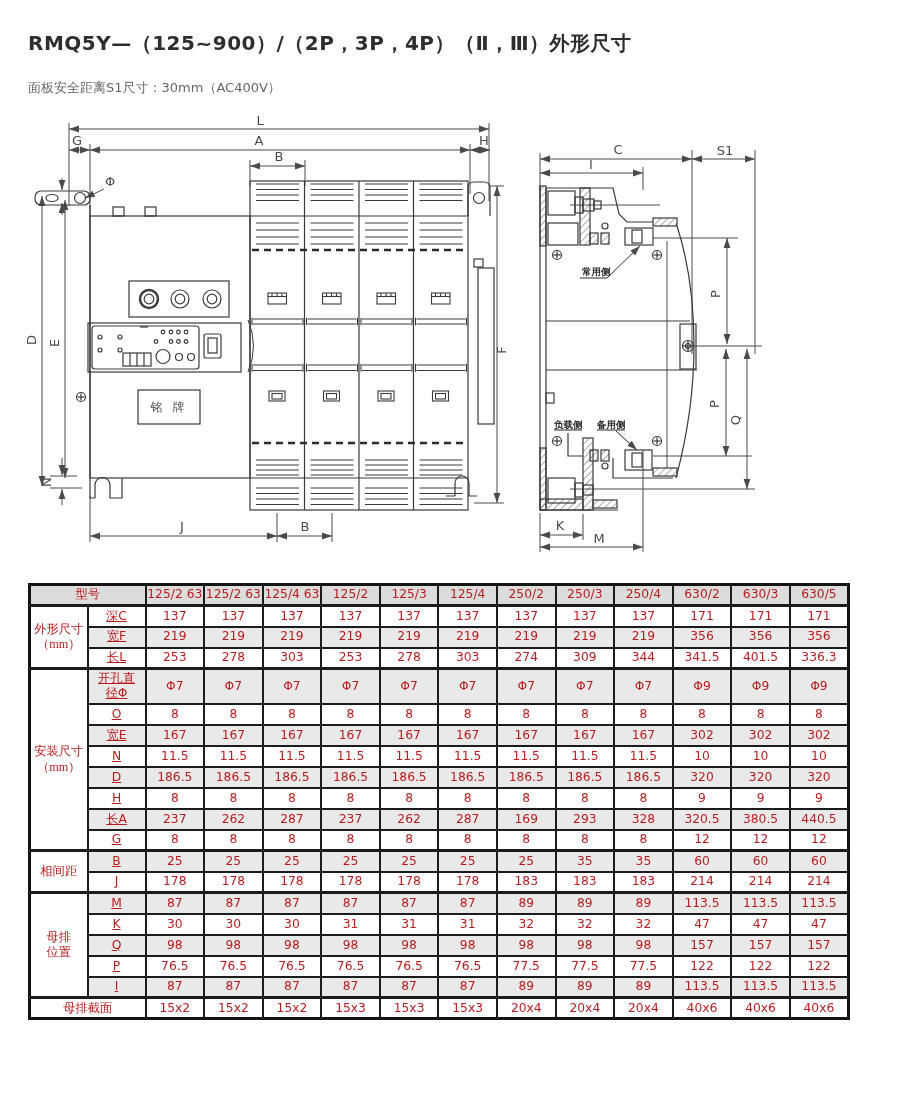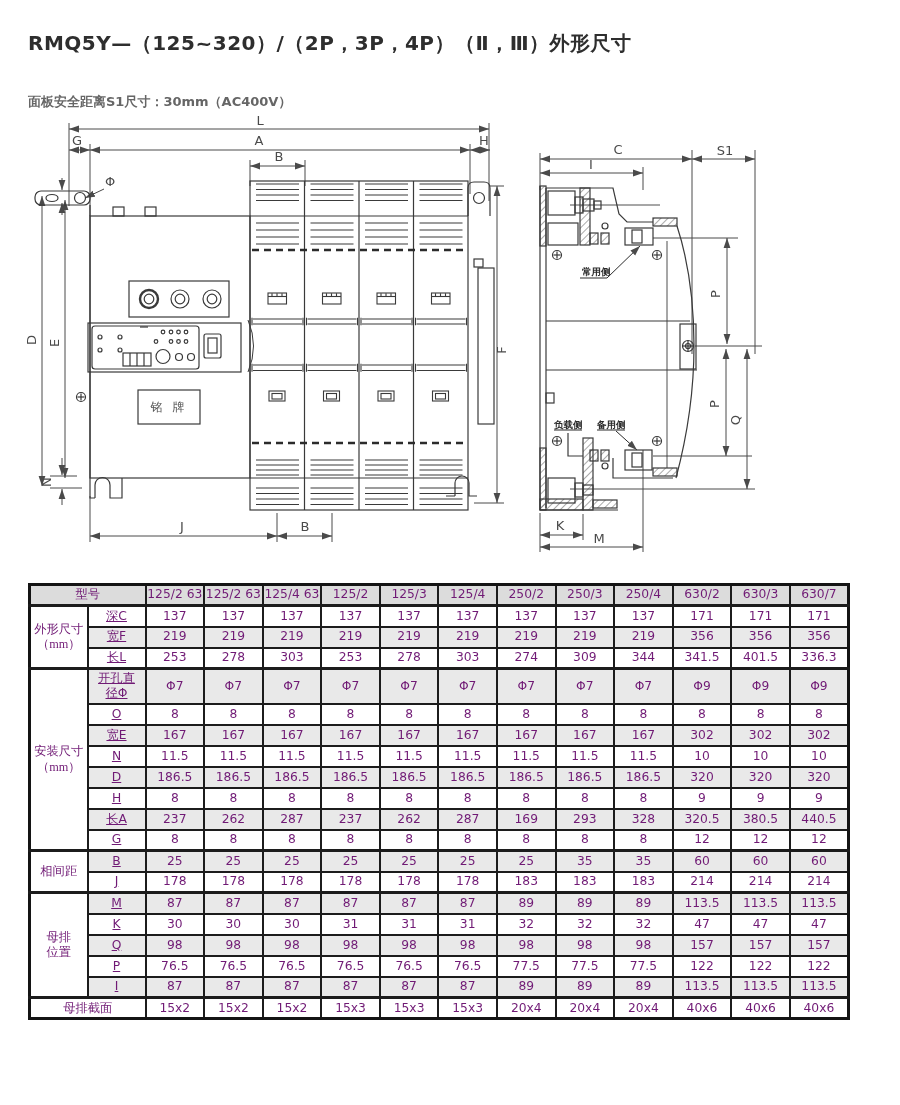--- a/index.html
+++ b/index.html
@@ -6,50 +6,50 @@
   html,body { background:#ffffff; }
   body {
     width:900px; height:1105px; position:relative; overflow:hidden;
     font-family:"DejaVu Sans","Liberation Sans",sans-serif; color:#444;
   }
   .title {
     position:absolute; left:28px; top:30px; width:840px;
     font-size:20px; font-weight:bold; color:#2e2e2e; letter-spacing:0.5px;
   }
   .subtitle {
-    position:absolute; left:28px; top:93px;
-    font-size:13px; color:#666;font-weight:bold;
+    position:absolute; left:28px; top:79px;
+    font-size:13px; color:#666;
   }
   svg.drawing { position:absolute; }
   #front-svg { left:22px; top:106px; }
   #side-svg  { left:510px; top:128px; }
   svg text { font-family:"DejaVu Sans","Liberation Sans",sans-serif; }
   .dimt { fill:#4a4a4a; font-size:13px; }
   .cjkt { fill:#2b2b2b; font-size:9.5px; font-weight:bold; }
 
   .table-wrap { position:absolute; left:28px; top:583px; width:822px; }
   table.spec {
     width:822px; border-collapse:collapse; table-layout:fixed;
-    font-size:12.3px; color:#701a75; border:3px solid #141414;
+    font-size:12.3px; color:#b91c1c; border:3px solid #141414;
   }
   table.spec th, table.spec td {
     border:2px solid #1c1c1c; text-align:center; vertical-align:middle;
     height:21px; padding:1px 0; line-height:1.25; overflow:hidden;
   }
   table.spec thead th { background:#dcdcdc; font-weight:normal; border-bottom-width:3px; }
   table.spec td.group { background:#ffffff; white-space:pre-line; width:58px;font-family:Liberation Serif, serif; }
   table.spec td.rowlabel { width:58px; white-space:pre-line;text-decoration:underline; }
   table.spec tr.shaded td.rowlabel, table.spec tr.shaded td.val { background:#e9e9e9; }
   table.spec tr.sec-start td { border-top-width:3px; }
   table.spec td.footlabel { font-weight:normal; }
 </style>
 </head>
 <body>
 
-<div class="title">RMQ5Y—（125~320）/（2P，3P，4P）（Ⅱ，Ⅲ）外形尺寸</div>
+<div class="title">RMQ5Y—（125~900）/（2P，3P，4P）（Ⅱ，Ⅲ）外形尺寸</div>
 <div class="subtitle">面板安全距离S1尺寸：30mm（AC400V）</div>
 
 <svg id="front-svg" class="drawing" width="500" height="472" viewBox="0 0 500 472">
   <defs>
     <marker id="ar" markerWidth="11" markerHeight="8" refX="10" refY="4" orient="auto-start-reverse" markerUnits="userSpaceOnUse">
       <path d="M0,0.6 L10,4 L0,7.4 z" fill="#4a4a4a"></path>
     </marker>
     <pattern id="hat" width="5" height="5" patternUnits="userSpaceOnUse" patternTransform="rotate(45)">
       <line x1="0" y1="0" x2="0" y2="5" stroke="#555" stroke-width="1"></line>
     </pattern>
@@ -318,21 +318,21 @@
           <th>125/2 63</th>
           <th>125/4 63</th>
           <th>125/2</th>
           <th>125/3</th>
           <th>125/4</th>
           <th>250/2</th>
           <th>250/3</th>
           <th>250/4</th>
           <th>630/2</th>
           <th>630/3</th>
-          <th>630/7</th>
+          <th>630/5</th>
         </tr>
       </thead>
     <tbody>
         <tr class="sec-start">
           <td class="group" rowspan="3">外形尺寸
 （mm）</td>
           <td class="rowlabel">深C</td>
           <td class="val">137</td>
           <td class="val">137</td>
           <td class="val">137</td>

